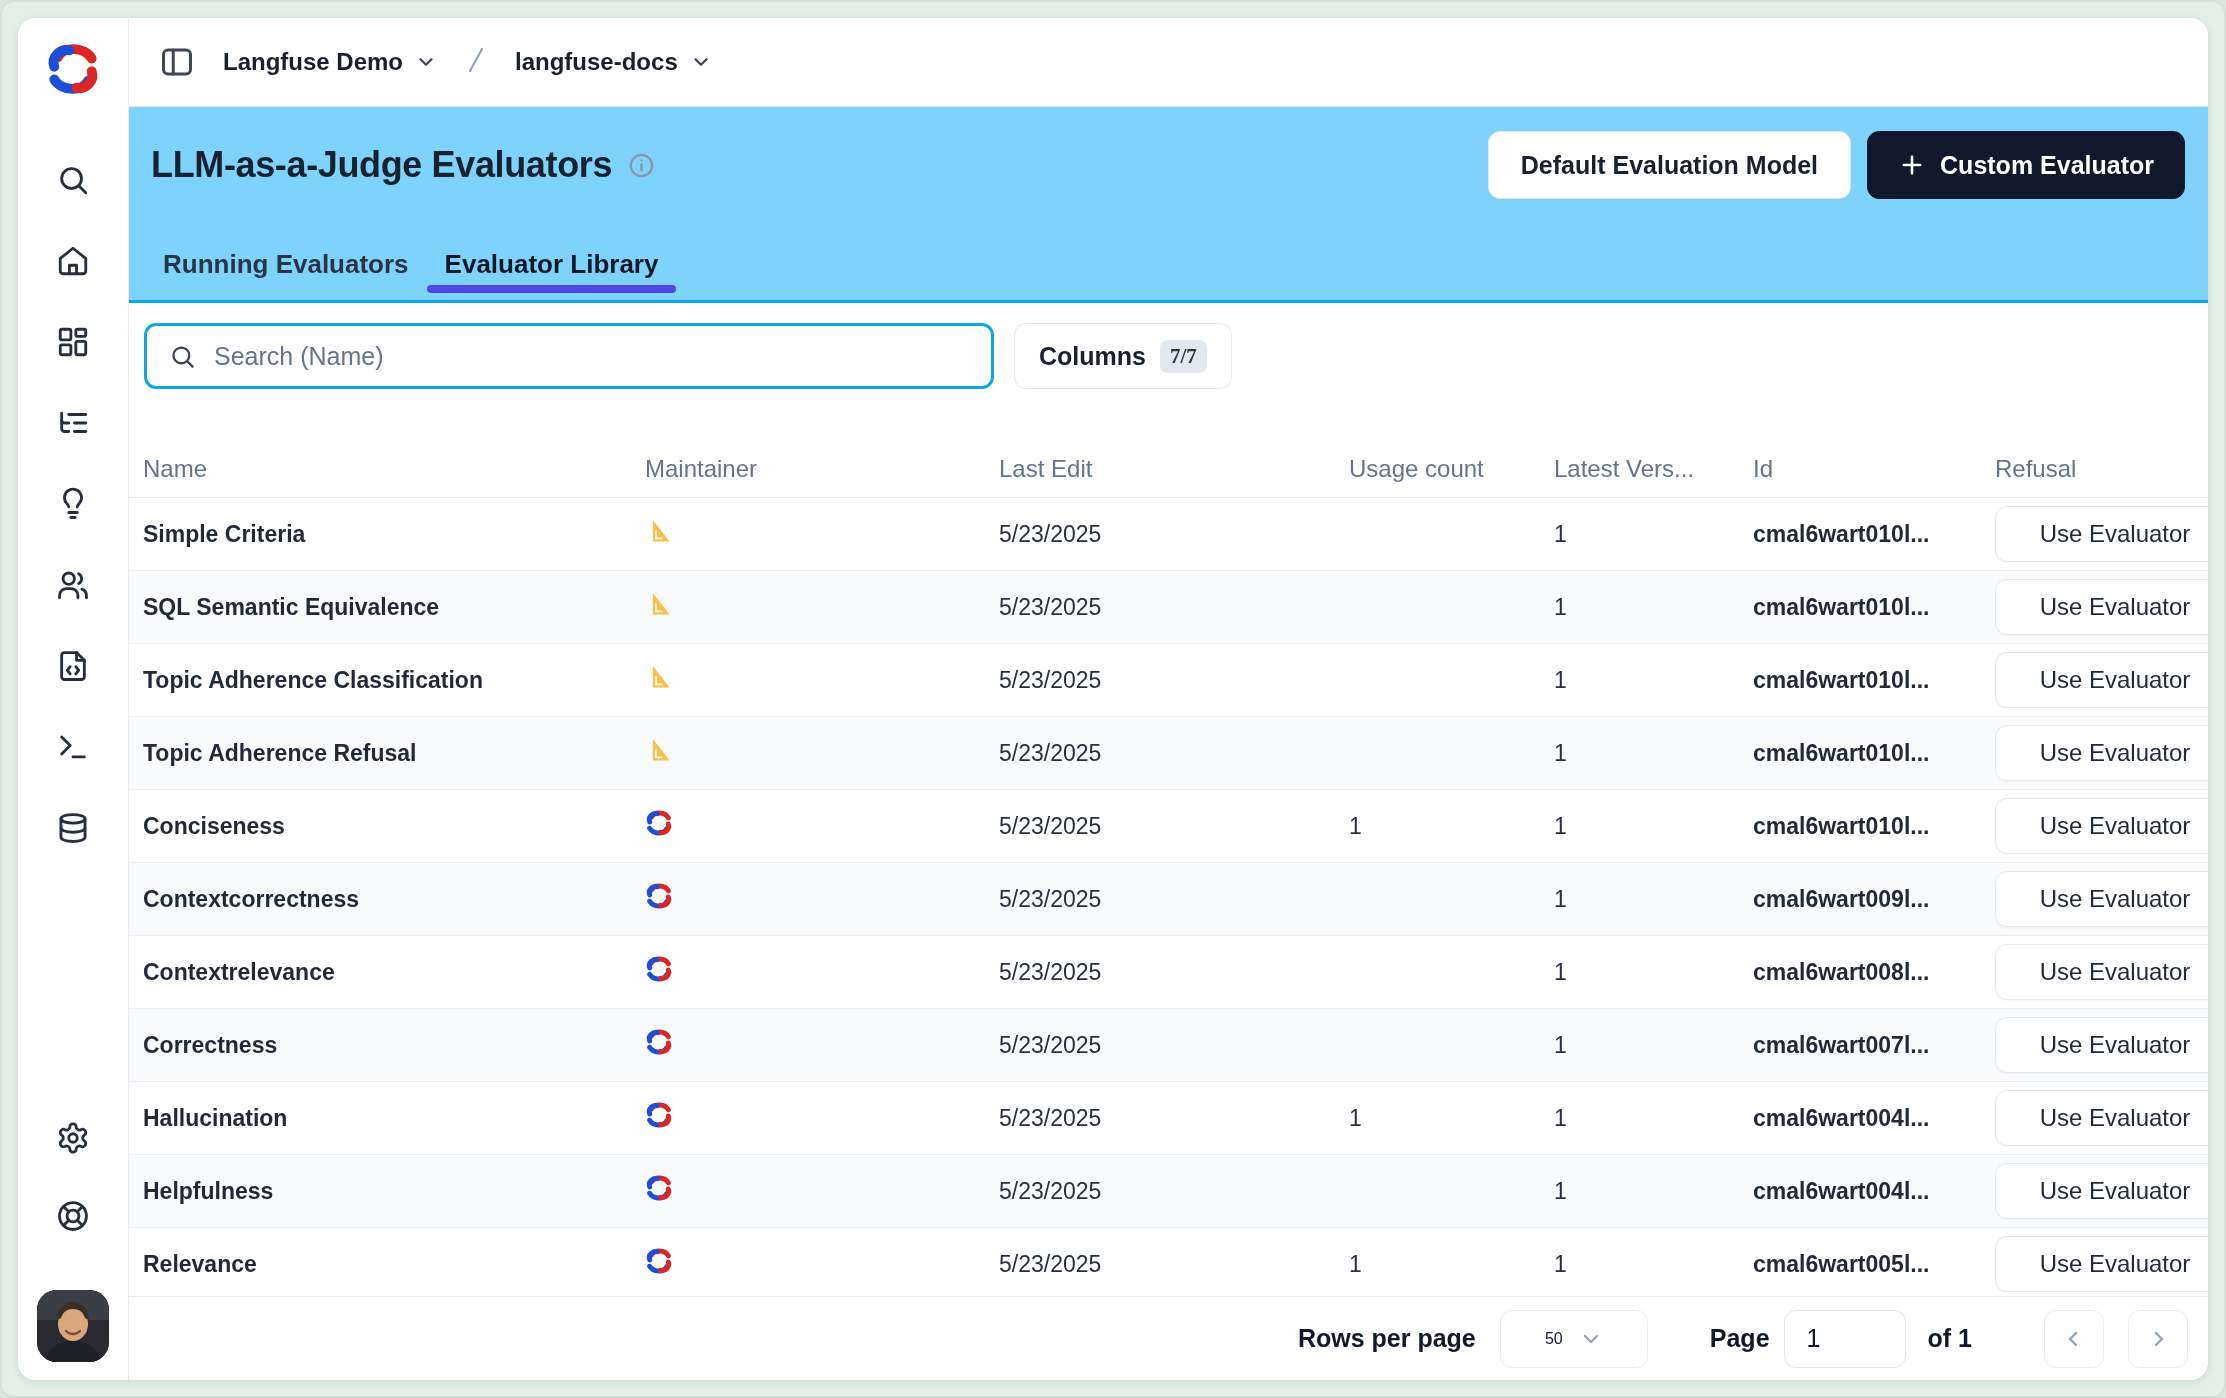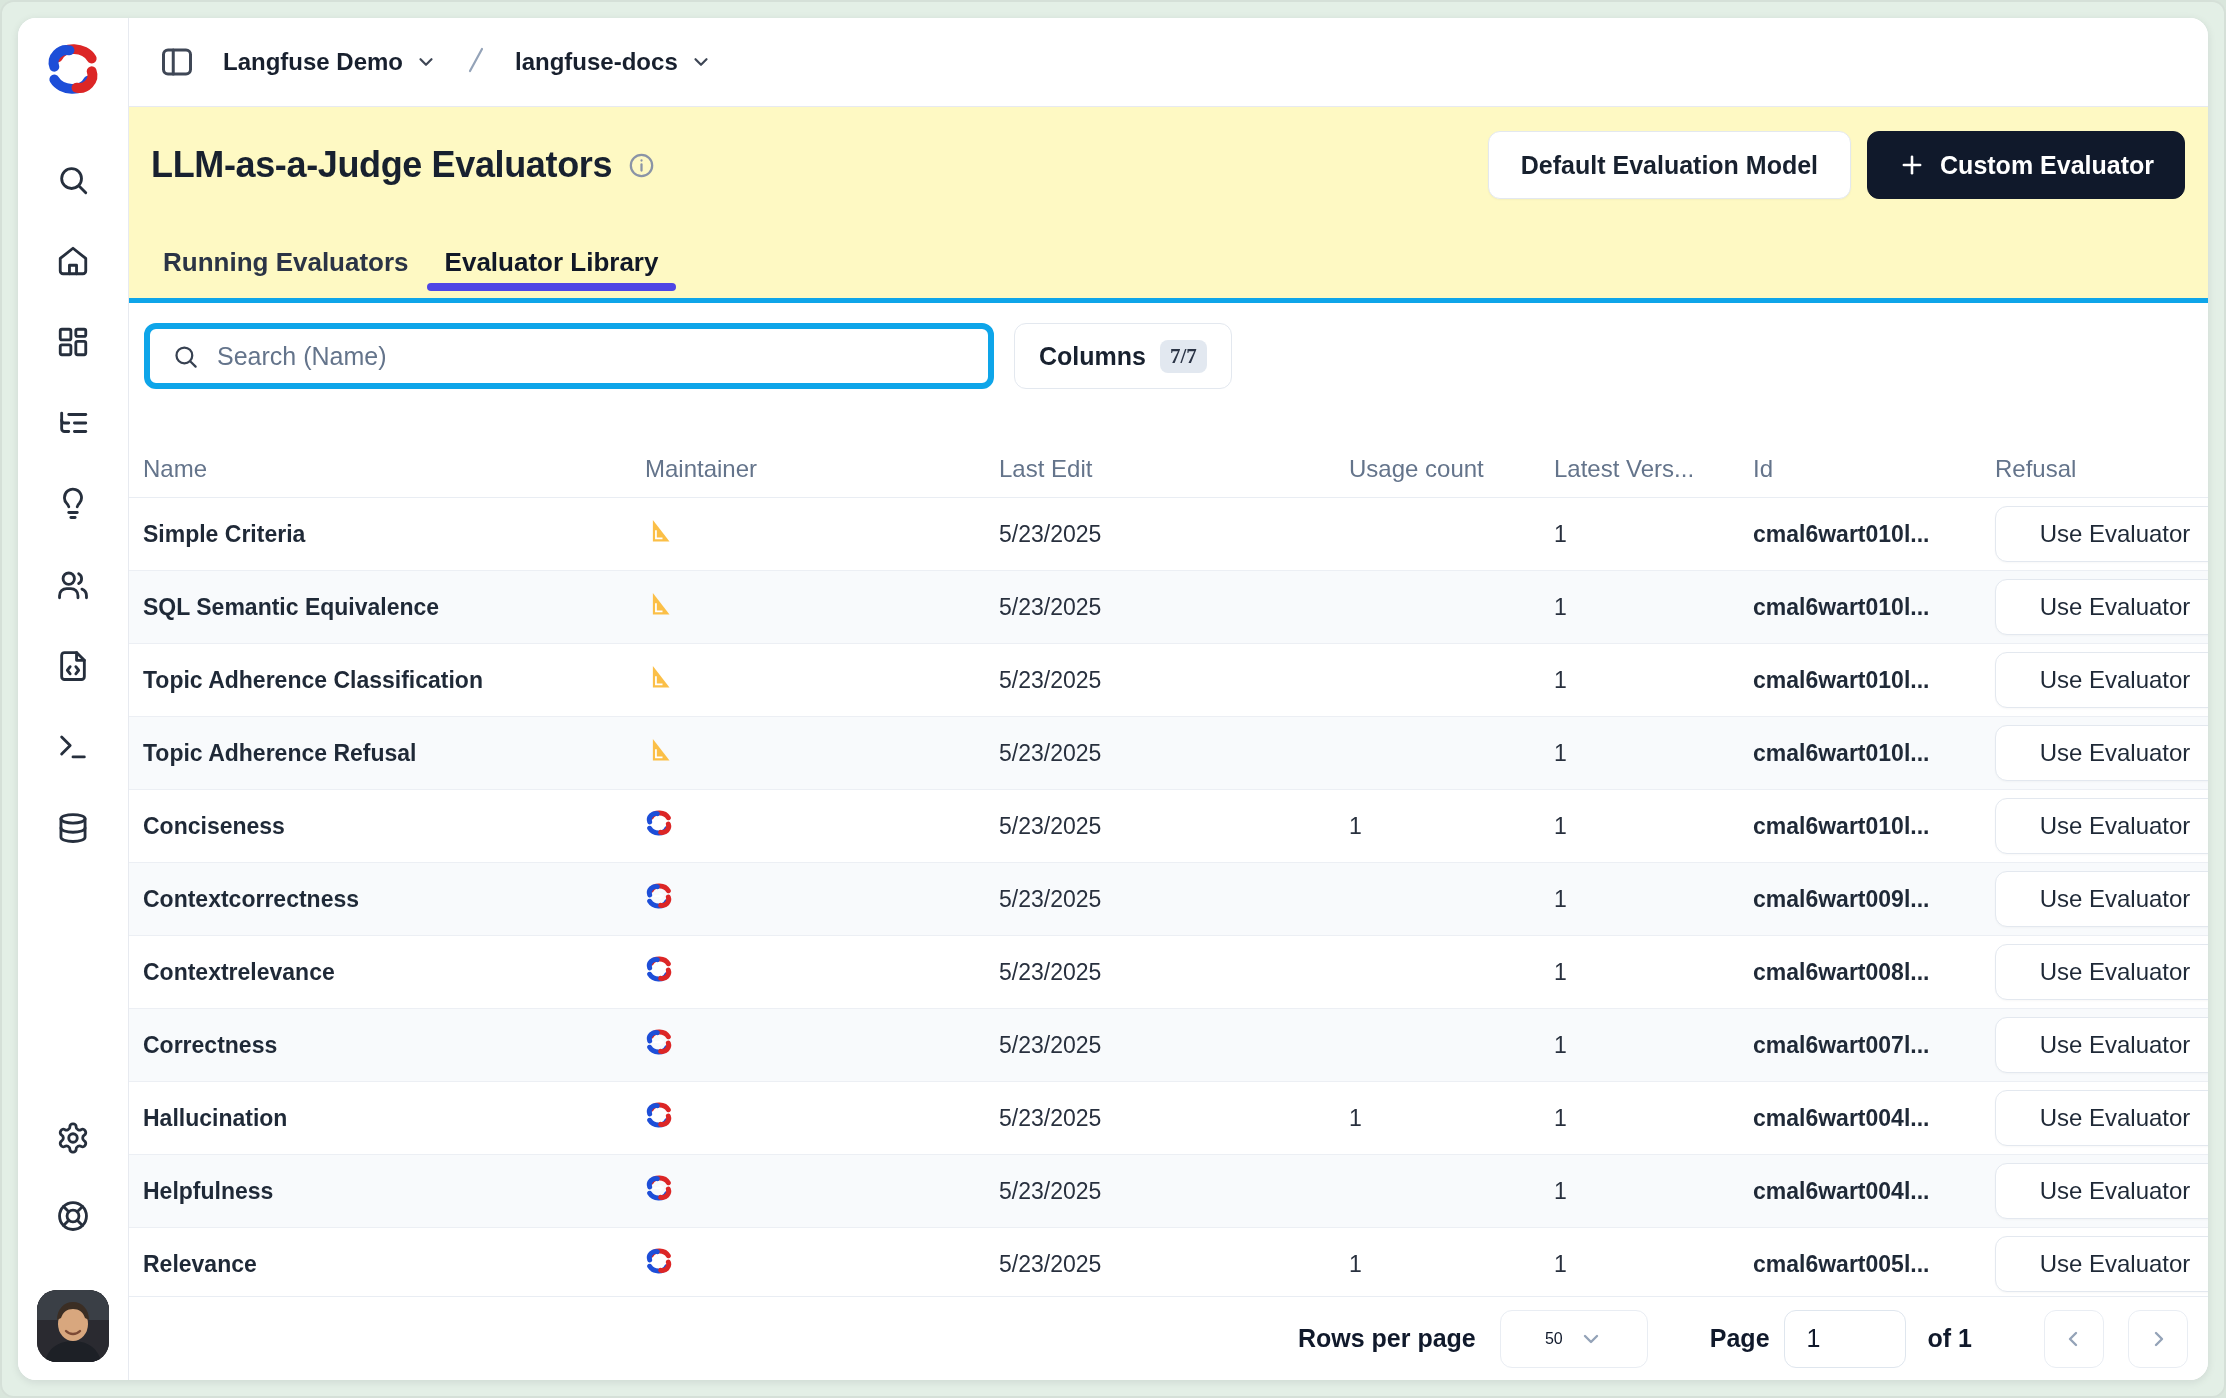--- a/index.html
+++ b/index.html
@@ -30,37 +30,37 @@
   .side-bottom{margin-top:auto;display:flex;flex-direction:column;gap:42px;align-items:center;}
   .avatar{width:72px;height:72px;border-radius:20px;overflow:hidden;border:0;padding:0;background:#26262b;cursor:pointer;margin-top:14px;}
   
   .main{flex:1;display:flex;flex-direction:column;min-width:0;}
   .topbar{height:89px;flex:0 0 89px;display:flex;align-items:center;gap:20px;padding:0 28px;border-bottom:1px solid #e7eaf0;background:#fff;}
   .topbar svg.panel{width:36px;height:36px;stroke:#3f4756;stroke-width:2;fill:none;stroke-linecap:round;stroke-linejoin:round;}
   .crumb{font-size:24px;font-weight:600;color:#18202e;display:flex;align-items:center;gap:12px;background:transparent;border:0;cursor:pointer;font-family:inherit;}
   .crumb svg{width:22px;height:22px;stroke:#3f4756;stroke-width:2.4;fill:none;stroke-linecap:round;stroke-linejoin:round;}
   .slash svg{width:26px;height:34px;stroke:#94a3b8;stroke-width:2.2;fill:none;stroke-linecap:round;}
   
-  .pagehead{height:196px;flex:0 0 196px;background:#fef9c3;border-bottom:5px solid #0ea5e9;position:relative;padding:0 23px 0 22px;}
+  .pagehead{height:196px;flex:0 0 196px;background:#7dd3fc;border-bottom:3px solid #0ea5e9;position:relative;padding:0 23px 0 22px;}
   .headrow{display:flex;align-items:center;margin-top:24px;}
   .page-title{font-size:36px;font-weight:700;color:#18212f;letter-spacing:-.01em;}
   .info{margin-left:16px;width:27px;height:27px;background:transparent;border:0;padding:0;cursor:pointer;color:#8a94a6;}
   .info svg{width:27px;height:27px;stroke:currentColor;stroke-width:2;fill:none;stroke-linecap:round;}
   .headrow .spacer{flex:1;}
   .btn{display:flex;align-items:center;justify-content:center;height:68px;border-radius:12px;font-size:25px;font-weight:600;font-family:inherit;cursor:pointer;}
   .btn-light{background:#fff;border:1px solid #e3e8ef;color:#18212f;padding:0 32px;box-shadow:0 1px 2px rgba(15,23,42,.04);}
   .btn-dark{background:#10192b;border:1px solid #10192b;color:#fff;padding:0 30px;margin-left:16px;gap:14px;}
   .btn-dark svg{width:28px;height:28px;stroke:#fff;stroke-width:2.2;fill:none;stroke-linecap:round;}
   .tabs{position:absolute;left:16px;bottom:0;display:flex;}
   .tab{position:relative;padding:0 18px 20px 18px;font-size:26px;font-weight:600;color:#2b3446;background:transparent;border:0;cursor:pointer;font-family:inherit;}
   .tab.active{color:#111827;}
   .tab.active::after{content:"";position:absolute;left:0;right:0;bottom:7px;height:8px;border-radius:99px;background:#4f46e5;}
   
   .toolbar{height:137px;flex:0 0 137px;display:flex;align-items:flex-start;gap:20px;padding:20px 0 0 15px;background:#fff;}
-  .searchbox{width:850px;height:66px;border:6px solid #0ea5e9;border-radius:12px;display:flex;align-items:center;padding:0 22px;gap:16px;background:#fff;}
+  .searchbox{width:850px;height:66px;border:3px solid #0ea5e9;border-radius:12px;display:flex;align-items:center;padding:0 22px;gap:16px;background:#fff;}
   .searchbox svg{width:27px;height:27px;stroke:#374151;stroke-width:2;fill:none;stroke-linecap:round;flex:0 0 auto;}
   .searchbox input{border:0;outline:none;flex:1;font-size:25px;font-family:inherit;color:#18212f;background:transparent;}
   .searchbox input::placeholder{color:#64748b;}
   .columns-btn{height:66px;border:1px solid #e3e8ef;border-radius:12px;background:#fff;display:flex;align-items:center;gap:14px;padding:0 24px;font-size:25px;font-weight:600;color:#18212f;font-family:inherit;cursor:pointer;}
   .badge{background:#e2e8f0;color:#2b3446;border-radius:8px;padding:4px 10px;font-size:21px;font-weight:600;font-family:Liberation Serif, serif;}
   
   .thead,.trow{display:grid;grid-template-columns:502px 354px 350px 205px 199px 242px 1fr;align-items:center;padding-left:14px;}
   .thead{height:58px;flex:0 0 58px;border-bottom:1px solid #e9edf3;font-size:24px;font-weight:500;color:#64748b;background:#fff;}
   .thead .th{white-space:nowrap;overflow:hidden;padding-right:10px;}
   .tbody{flex:1;overflow:hidden;background:#fff;}

